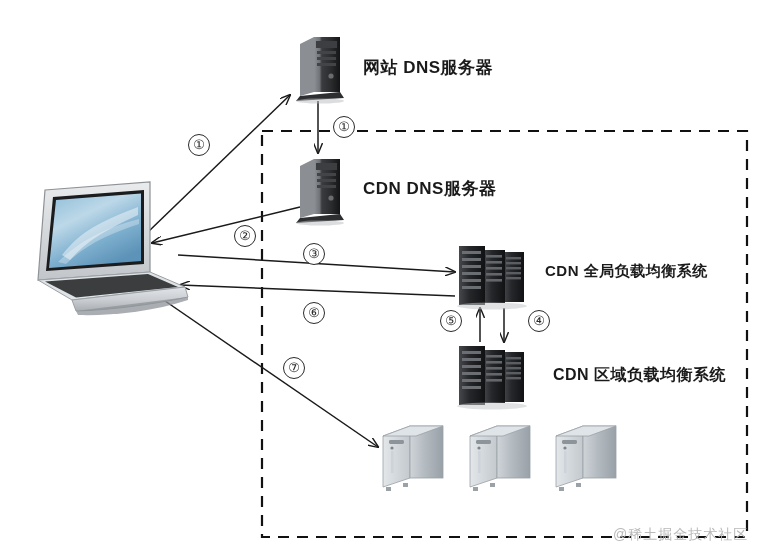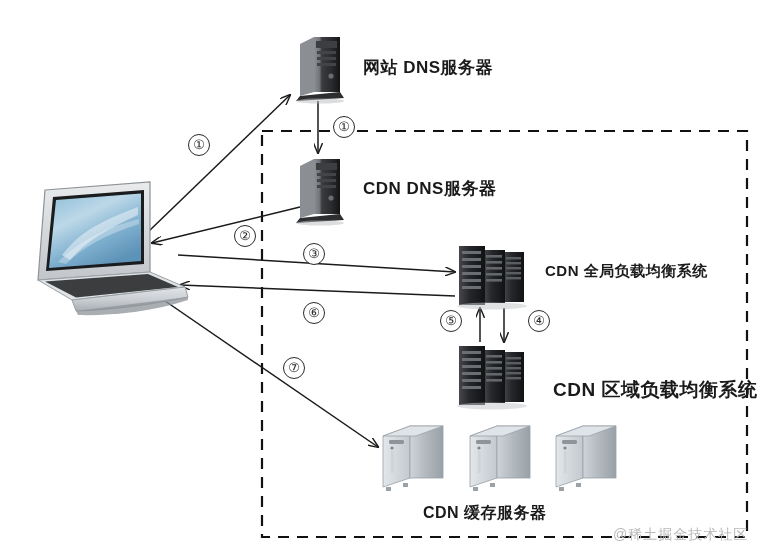--- a/index.html
+++ b/index.html
@@ -235,23 +235,22 @@
       <rect x="576" y="483" width="5" height="4" fill="#9aa1a7"></rect>
     </g>
   </svg>
 
   <div class="node-label" style="left:363px; top:56px; font-size:17px;">网站 DNS服务器</div>
 
   <div class="node-label" style="left:363px; top:177px; font-size:17px;">CDN DNS服务器</div>
 
   <div class="node-label" style="left:545px; top:262px; font-size:15px;">CDN 全局负载均衡系统</div>
 
-  <div class="node-label" style="left:553px; top:377px; font-size:19px;">CDN 区域负载均衡系统</div>
-
-  <div class="node-label" style="left:423px; top:503px; font-size:16px;">CDN 缓存服务器</div>
+  <div class="node-label" style="left:553px; top:365px; font-size:16px;">CDN 区域负载均衡系统</div>
+
 
   <div class="step-num" style="left:188px; top:134px;">①</div>
   <div class="step-num" style="left:333px; top:116px;">①</div>
   <div class="step-num" style="left:234px; top:225px;">②</div>
   <div class="step-num" style="left:303px; top:243px;">③</div>
   <div class="step-num" style="left:528px; top:310px;">④</div>
   <div class="step-num" style="left:440px; top:310px;">⑤</div>
   <div class="step-num" style="left:303px; top:302px;">⑥</div>
   <div class="step-num" style="left:283px; top:357px;">⑦</div>
 

